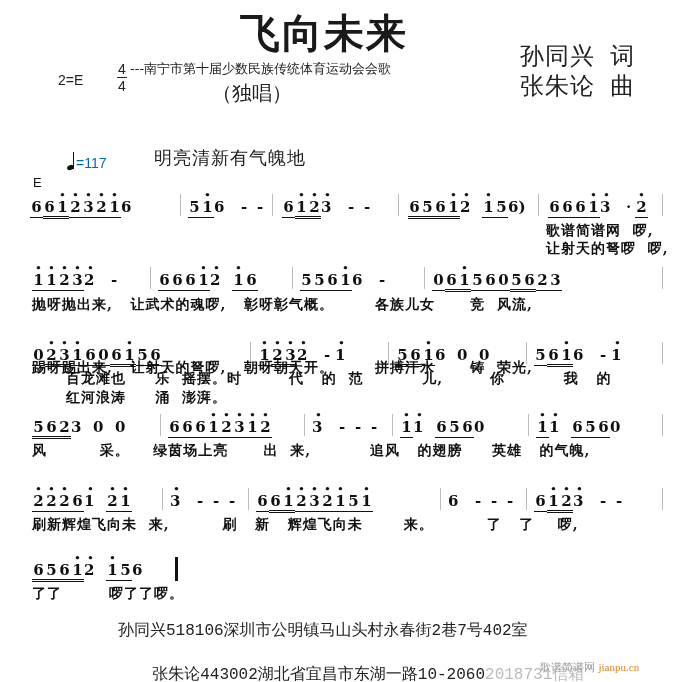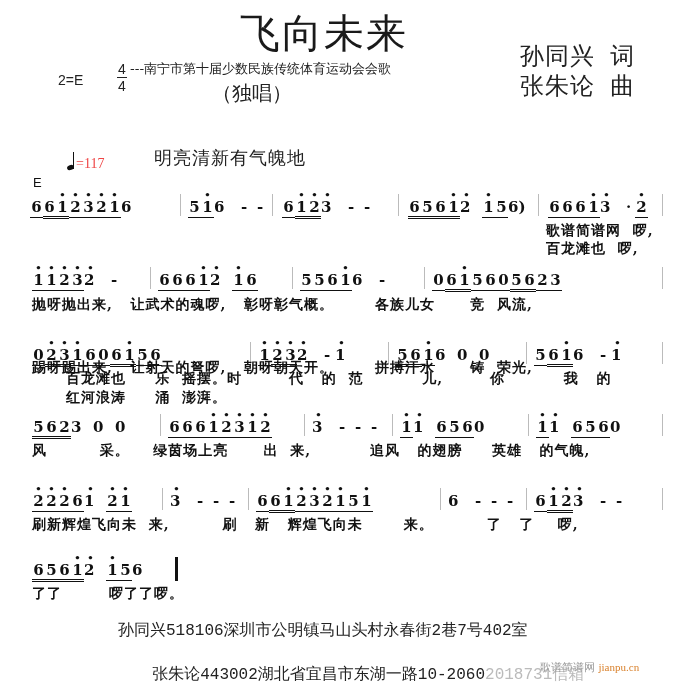--- a/index.html
+++ b/index.html
@@ -1,25 +1,25 @@
 <!DOCTYPE html>
 <html><head>
 <meta charset="utf-8">
 <style>
   html, body { margin:0; padding:0; background:#fff; }
   body { width:697px; height:682px; position:relative; overflow:hidden; font-family:"DejaVu Serif", serif; color:#111; }
   .abs { position:absolute; }
-  .title { left:240px; top:6px; font-family:"DejaVu Sans", sans-serif; font-size:40px; font-weight:400; letter-spacing:2px; color:#1a1a1a; }
+  .title { left:240px; top:6px; font-family:"DejaVu Sans", sans-serif; font-size:40px; font-weight:700; letter-spacing:2px; color:#1a1a1a; }
   .subtitle { left:130px; top:60px; font-family:"DejaVu Sans", sans-serif; font-size:13px; color:#222; }
   .solo { left:212px; top:80px; font-family:"DejaVu Sans", sans-serif; font-size:20px; color:#222; }
   .key { left:58px; top:72px; font-family:"Liberation Sans", sans-serif; font-size:14px; color:#222; }
   .timesig { left:117px; top:62px; font-family:"Liberation Sans", sans-serif; font-size:14px; line-height:14px; text-align:center; width:10px; color:#222; }
   .timesig .bar { border-top:1px solid #222; margin:1px 0; }
   .credit { left:520px; font-family:Liberation Sans, sans-serif; font-size:24px; color:#222; letter-spacing:1px; white-space:pre; }
-  .tempo { left:66px; top:152px; font-family:Liberation Serif, serif; font-size:14px; color:#ef4444; }
+  .tempo { left:66px; top:152px; font-family:Liberation Sans, sans-serif; font-size:14px; color:#0369a1; }
   .quarter { display:inline-block; position:relative; width:10px; height:20px; vertical-align:-4px; }
   .quarter .stem { position:absolute; left:7px; top:0; width:1px; height:17px; background:#111; }
   .quarter .head { position:absolute; left:1px; top:13px; width:7px; height:5px; border-radius:50%; background:#111; transform:rotate(-20deg); }
   .mood { left:154px; top:146px; font-family:"DejaVu Sans", sans-serif; font-size:18px; color:#222; letter-spacing:1px; }
   .ekey { left:33px; top:175px; font-family:"Liberation Sans", sans-serif; font-size:13px; }
 
   .measure { position:absolute; display:flex; align-items:flex-start; height:30px; }
   .note { position:relative; display:inline-block; font-family:"DejaVu Serif", serif; font-weight:bold; font-size:15px; line-height:18px; width:13px; text-align:center; padding-top:6px; }
   .note.wide { width:22px; text-align:left; }
   .note .hi { position:absolute; left:0; right:0; top:0; text-align:center; font-size:10px; line-height:6px; }
@@ -283,21 +283,21 @@
       <span class="note ul2">1<span class="hi">•</span></span>
       <span class="note wide">2<span class="hi">•</span></span>
       <span class="note ul1">1<span class="hi">•</span></span>
       <span class="note ul1">5</span>
       <span class="note wide">6</span>
     </div>
     <div class="finalbar" style="left: 175px; top: 557px;"></div>
   </div>
 <div id="lyrics">
     <div class="lyric" style="left: 546px; top: 222px;">歌谱简谱网  啰,</div>
-    <div class="lyric" style="left: 546px; top: 240px;">百龙滩也  啰,</div>
+    <div class="lyric" style="left: 546px; top: 240px;">让射天的弩啰  啰,</div>
     <div class="lyric" style="left: 32px; top: 296px;">抛呀抛出来,   让武术的魂啰,   彰呀彰气概。       各族儿女      竞  风流,</div>
     <div class="lyric" style="left: 32px; top: 315px; margin-top: 44px;">踢呀踢出来,   让射天的弩啰,   朝呀朝天开。       拼搏汗水      铸  荣光,</div>
     <div class="lyric" style="left: 66px; top: 370px;">百龙滩也     乐  摇摆。时        代   的  范          儿,        你          我   的</div>
     <div class="lyric" style="left: 66px; top: 389px;">红河浪涛     涌  澎湃。</div>
     <div class="lyric" style="left: 32px; top: 442px;">风         采。    绿茵场上亮      出  来,          追风   的翅膀     英雄   的气魄,</div>
     <div class="lyric" style="left: 32px; top: 516px;">刷新辉煌飞向未  来,         刷   新   辉煌飞向未       来。         了   了    啰,</div>
     <div class="lyric" style="left: 32px; top: 585px;">了了        啰了了啰。</div>
   </div>
 
 <div class="abs footer" style="left:118px; top:620px;">孙同兴518106深圳市公明镇马山头村永春街2巷7号402室</div>

